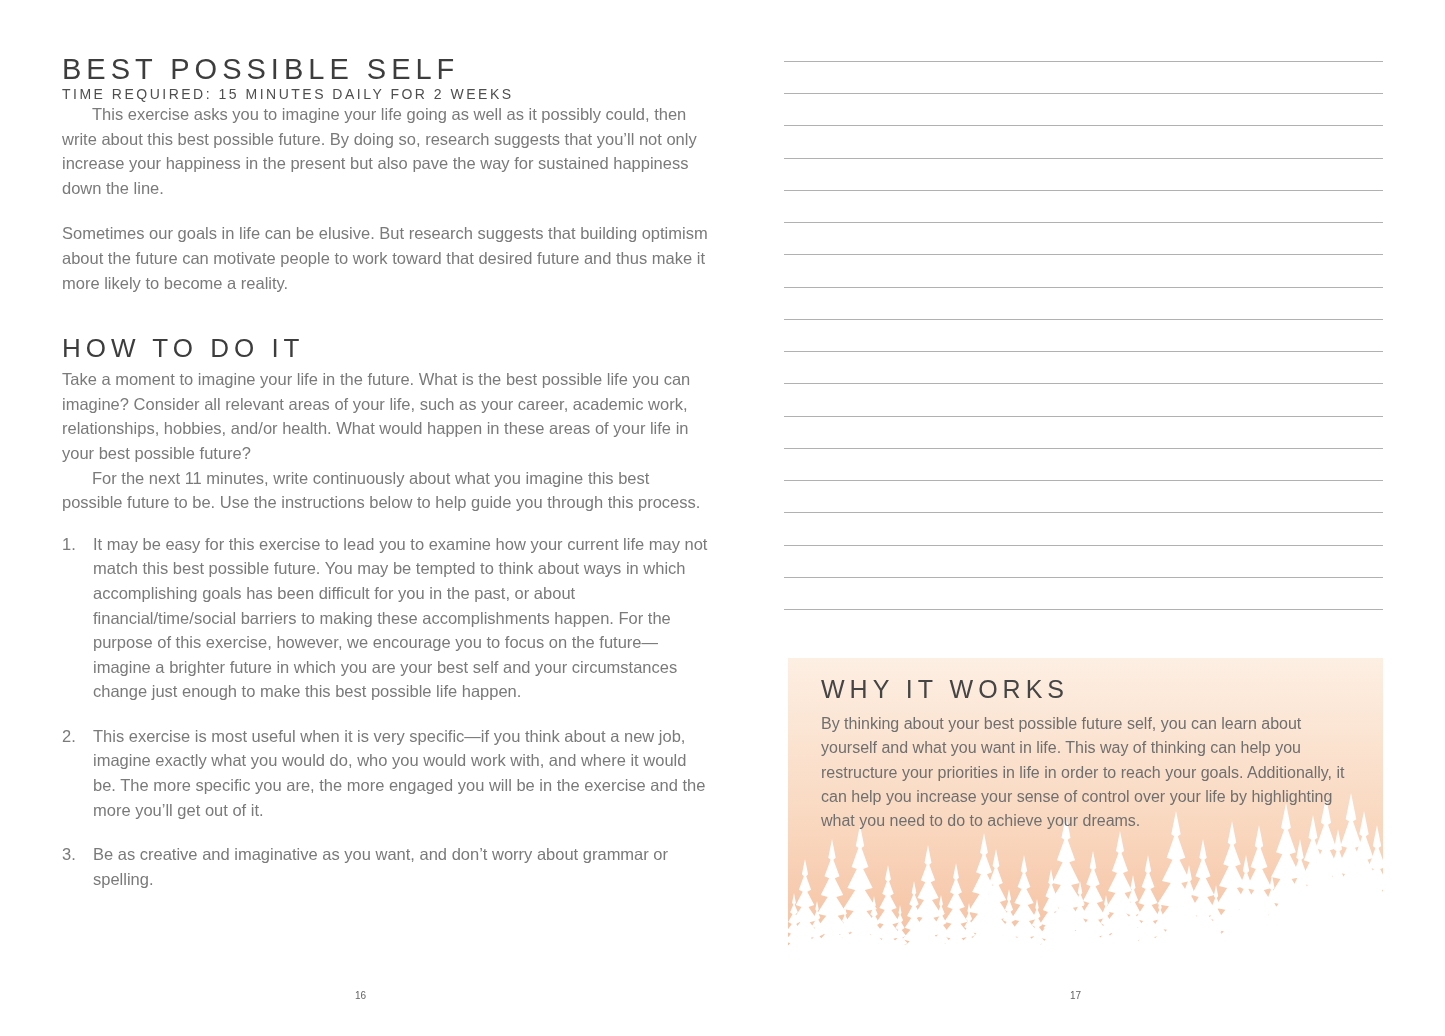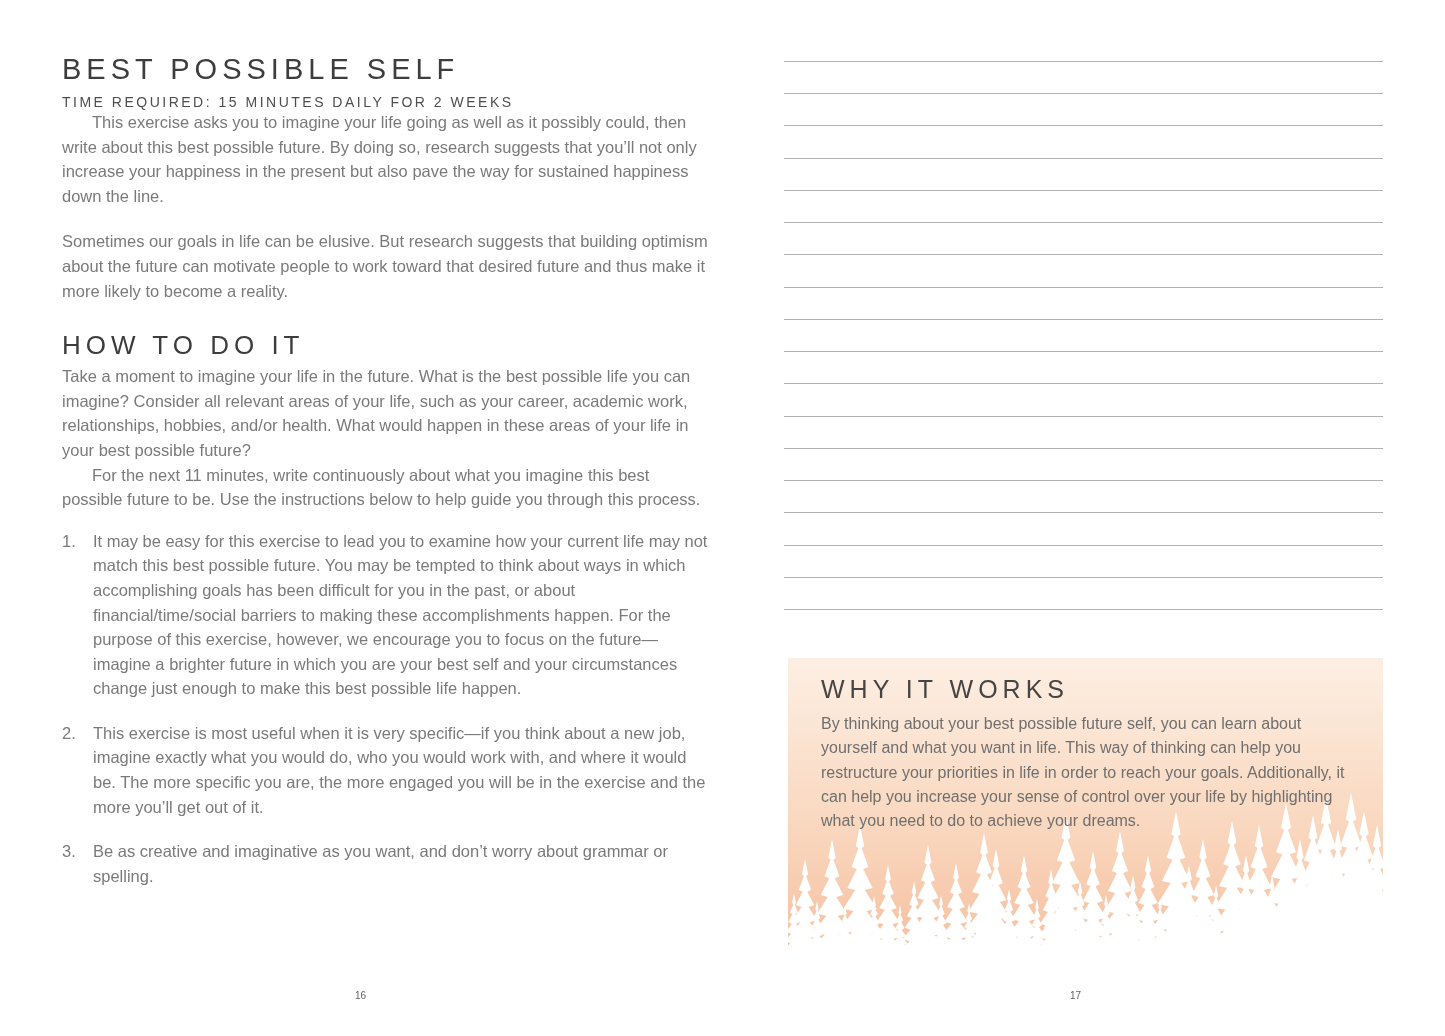--- a/index.html
+++ b/index.html
@@ -9,28 +9,28 @@
     font-family:"Liberation Sans", sans-serif;
     -webkit-font-smoothing:antialiased;
   }
   
   .left-col{position:absolute;left:62px;top:0;width:648px;}
   .title{
     margin:52px 0 0;font-size:29px;font-weight:300;letter-spacing:5px;
     color:#3d3d3d;line-height:34px;
   }
   .subtitle{
-    margin-top:8px;font-size:14px;font-weight:400;letter-spacing:2.5px;
+    font-size:14px;font-weight:400;letter-spacing:2.5px;
     color:#4e4e4e;
   }
   .body-p{font-size:16.5px;line-height:24.6px;color:#7a7a7a;margin:0;}
   .p-first{margin-top:21px;}
   .indent{text-indent:30px;}
   .section-h{
-    margin:27px 0 3px;font-size:26px;font-weight:300;letter-spacing:5px;
+    margin:38px 0 3px;font-size:26px;font-weight:300;letter-spacing:5px;
     color:#3d3d3d;line-height:31px;
   }
   .steps{margin-top:17px;display:flex;flex-direction:column;gap:20px;}
   .step{display:flex;font-size:16.5px;line-height:24.6px;color:#7a7a7a;}
   .step .num{flex:0 0 31px;}
   .step .step-text{flex:1;}
   
   .rules{position:absolute;left:784px;top:29.7px;width:599px;}
   .rule{height:32.25px;border-bottom:1px solid #b1b1b1;box-sizing:border-box;}
   

